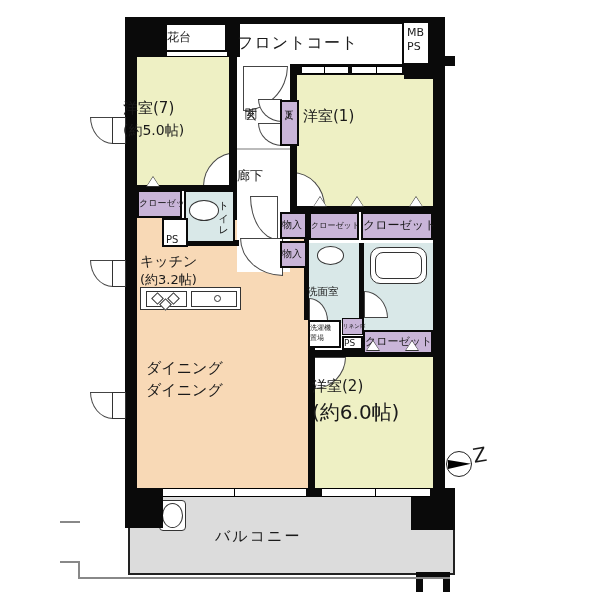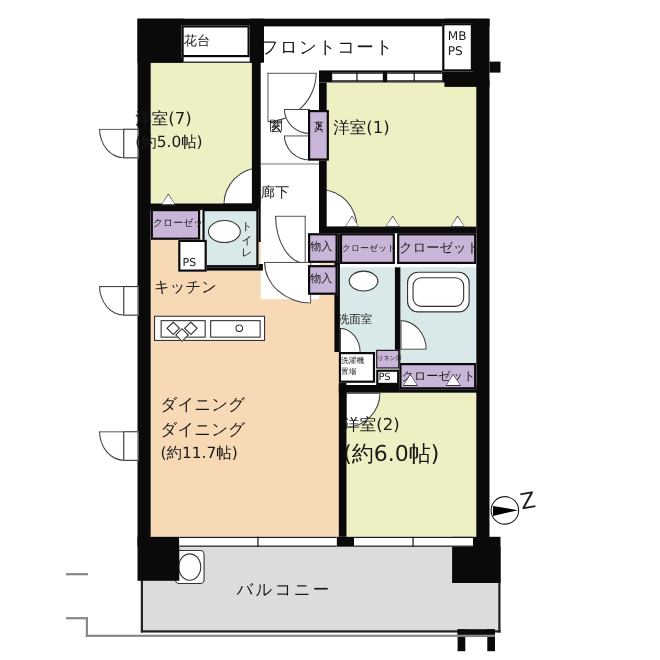--- a/index.html
+++ b/index.html
@@ -192,26 +192,26 @@
     <div>洋室(7)</div>
     <div style="font-size:14px;">(約5.0帖)</div>
   </div>
   <div class="abs vert" style="left:242px;top:98px;font-size:12px;height:44px;">玄関</div>
   <div class="abs lbl" style="left:303px;top:106px;width:120px;font-size:15px;">
     <div>洋室(1)</div>
   </div>
   <div class="abs lbl" style="left:237px;top:167px;width:52px;font-size:13px;">廊下</div>
   <div class="abs lbl" style="left:140px;top:251px;width:122px;font-size:14px;">
     <div>キッチン</div>
+    <div style="font-size:13px;">(約3.2帖)</div>
   </div>
   <div class="abs lbl" style="left:307px;top:284px;width:52px;font-size:10.5px;">洗面室</div>
   <div class="abs lbl" style="left:146px;top:358px;width:140px;font-size:15px;">
     <div>ダイニング</div>
     <div>ダイニング</div>
-    <div style="font-size:14px;">(約11.7帖)</div>
   </div>
   <div class="abs lbl" style="left:312px;top:376px;width:120px;font-size:15px;">
     <div>洋室(2)</div>
     <div style="font-size:20px;">(約6.0帖)</div>
   </div>
   <div class="abs lbl" style="left:215px;top:526px;width:150px;font-size:15px;letter-spacing:2px;">バルコニー</div>
 
   <div class="abs" style="left:446px;top:451px;width:26px;height:26px;border:1px solid #222;border-radius:50%;background:#fff;">
     <div class="abs" style="left:1px;top:6px;width:23px;height:13px;background:#000;clip-path:polygon(0 15%,0 85%,100% 45%);"></div>
   </div>

